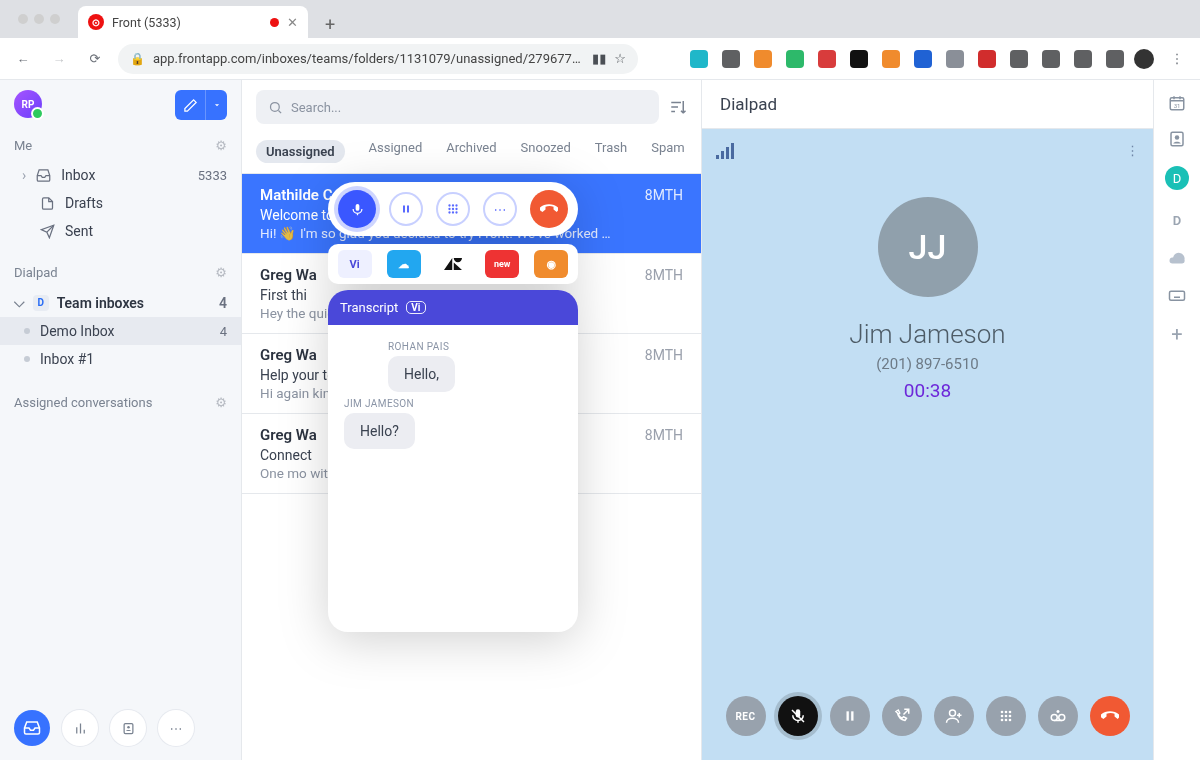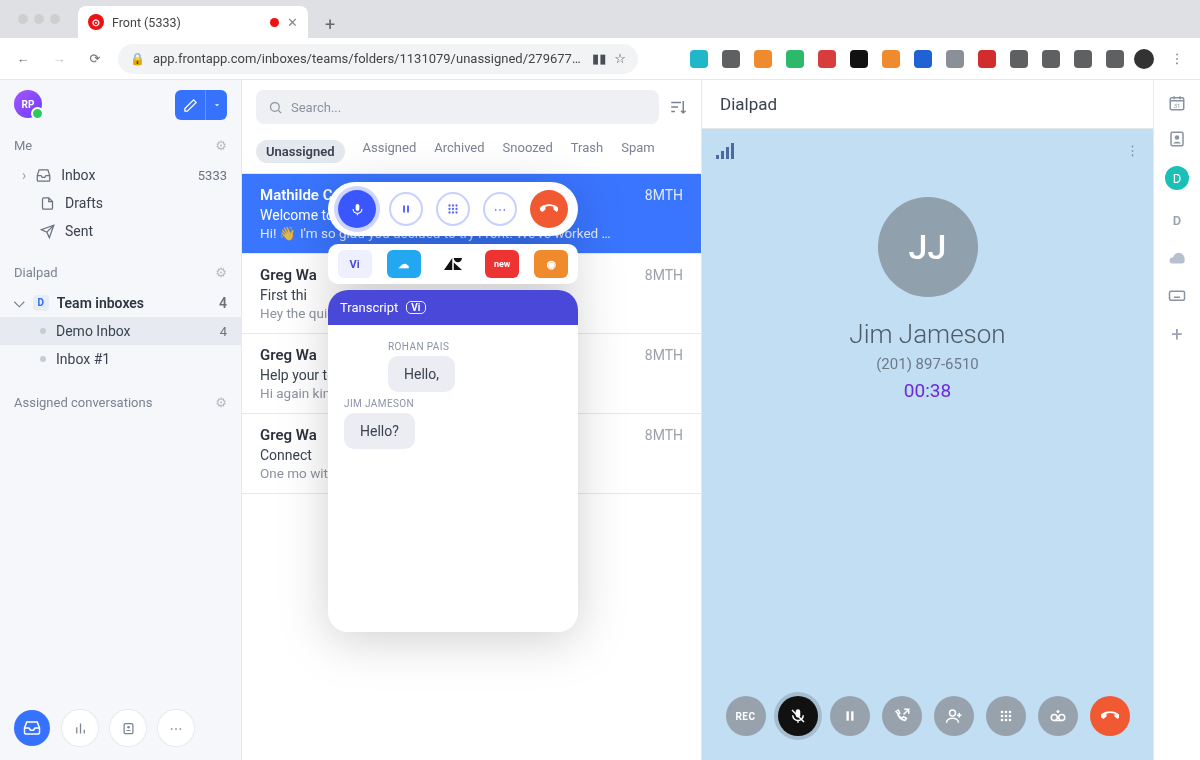--- a/index.html
+++ b/index.html
@@ -47,37 +47,37 @@
   .sb-top{display:flex;padding:10px 14px;gap:10px}
   .rp-avatar{width:28px;height:28px;border-radius:50%;background:linear-gradient(135deg,#a654ff,#6b3ffb);color:#fff;font-size:10px;font-weight:700;display:flex;align-items:center;justify-content:center;position:relative}
   .rp-avatar::after{content:"";position:absolute;width:9px;height:9px;background:#2eca5f;border:2px solid #fff;border-radius:50%;bottom:-2px;right:-2px}
   .compose-grp{margin-left:auto;display:flex}
   .compose{background:var(--blue);color:#fff;width:30px;height:30px;display:flex;align-items:center;justify-content:center;border-radius:6px 0 0 6px}
   .compose-dd{background:var(--blue);color:#fff;width:22px;height:30px;display:flex;align-items:center;justify-content:center;border-radius:0 6px 6px 0;border-left:1px solid rgba(255,255,255,.25)}
   .sb-section{padding:8px 14px;display:flex;align-items:flex-end;color:var(--muted);font-size:13px}
   .sb-section .gear{margin-left:auto;color:#b6bac2}
   .sb-item{display:flex;align-items:center;padding:6px 14px 6px 22px;gap:10px;color:#3b4250;font-size:14px;cursor:pointer}
   .sb-item .count{margin-left:auto;color:#6a7180;font-size:13px}
-  .sb-item.l2{padding-left:40px}
+  .sb-item.l2{padding-left:24px}
   .sb-item.sel{background:#e7eaf0}
   .sb-tree{display:flex;align-items:center;padding:6px 14px;gap:8px;font-weight:600;color:#2e3542;font-size:14px}
   .sb-tree .chev{color:#7a8391}
   .sb-tree .d-badge{width:16px;height:16px;border-radius:4px;background:#e8ecf3;color:#2a6df5;font-size:10px;font-weight:700;display:flex;align-items:center;justify-content:center}
   .sb-item .dot{width:6px;height:6px;border-radius:50%;background:#c6ccd5}
   .sb-bottom{margin-top:auto;display:flex;gap:12px;padding:14px}
   .fab{width:36px;height:36px;border-radius:50%;background:#fff;display:flex;align-items:center;justify-content:center;color:#7a8391;box-shadow:0 0 0 1px #e6e9ef}
   .fab.primary{background:var(--blue);color:#fff;box-shadow:none}
 
   
   .listcol{border-right:1px solid var(--border);display:flex;flex-direction:column;position:relative;overflow:hidden}
   .list-search{display:flex;align-items:center;gap:10px;padding:10px 14px}
   .searchbox{flex:1;height:34px;background:#eef0f4;border-radius:8px;display:flex;align-items:center;padding:0 12px;color:#8b93a1}
   .searchbox svg{margin-right:8px}
   .sort-btn{color:#7a8391}
-  .filters{display:flex;gap:18px;padding:6px 14px 10px;border-bottom:1px solid var(--border);font-size:13px}
+  .filters{display:flex;gap:24px;padding:6px 14px 10px;border-bottom:1px solid var(--border);font-size:13px}
   .filters span{color:#7a8391;cursor:pointer}
   .filters span.active{background:#e4e8ef;color:#3a4250;font-weight:600;padding:4px 10px;border-radius:12px}
   .msg{padding:12px 18px;border-bottom:1px solid var(--border);cursor:pointer}
   .msg .row1{display:flex;align-items:center}
   .msg .sender{font-weight:600;font-size:15px}
   .msg .time{margin-left:auto;font-size:14px;color:#9aa0ac}
   .msg .subj{font-size:14px;margin-top:3px;color:#3a4250}
   .msg .prev{font-size:13.5px;color:#8b93a1;margin-top:2px;white-space:nowrap;overflow:hidden;text-overflow:ellipsis}
   .msg.active{background:var(--sel);color:#fff}
   .msg.active .sender,.msg.active .subj{color:#fff}

